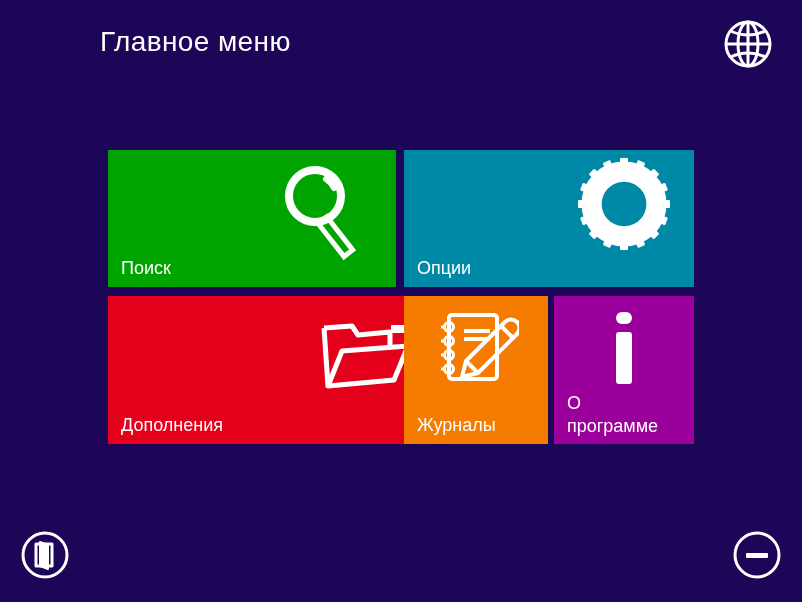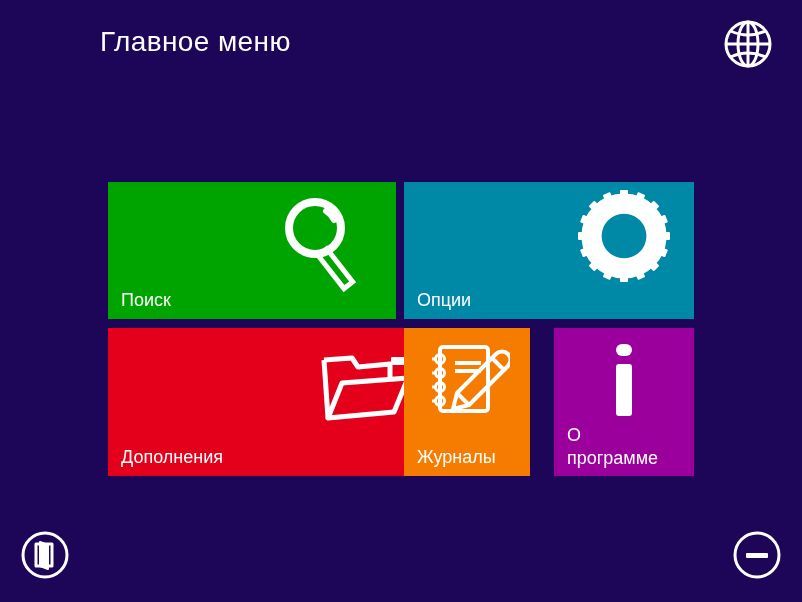--- a/index.html
+++ b/index.html
@@ -40,21 +40,21 @@
     top: 18px;
     width: 52px;
     height: 52px;
     cursor: pointer;
   }
 
   
   #tile-grid {
     position: absolute;
     left: 108px;
-    top: 182px;
+    top: 150px;
     width: 586px;
     height: 294px;
   }
 
   .tile {
     position: absolute;
     overflow: hidden;
     cursor: pointer;
   }
 
@@ -72,21 +72,21 @@
     line-height: 21px;
     font-weight: 400;
     color: #ffffff;
     white-space: pre-line;
   }
 
   
   #tile-search   { left: 0px;   top: 0px;   width: 288px; height: 137px; background: #00a400; }
   #tile-options  { left: 296px; top: 0px;   width: 290px; height: 137px; background: #0089a6; }
   #tile-addons   { left: 0px;   top: 146px; width: 340px; height: 148px; background: #e4001b; }
-  #tile-journals { left: 296px; top: 146px; width: 126px; height: 148px; background: #f57c00; }
+  #tile-journals { left: 296px; top: 146px; width: 144px; height: 148px; background: #f57c00; }
   #tile-about    { left: 446px; top: 146px; width: 140px; height: 148px; background: #9c009c; }
 
   #tile-search .tile-icon   { right: 18px; top: 8px;  width: 104px; height: 104px; }
   #tile-options .tile-icon  { right: 22px; top: 6px;  width: 96px;  height: 96px; }
   #tile-addons .tile-icon   { right: 20px; top: 14px; width: 110px; height: 90px; }
   #tile-journals .tile-icon { left: 50%; transform: translateX(-50%); top: 14px; width: 86px; height: 76px; }
   #tile-about .tile-icon    { left: 50%; transform: translateX(-50%); top: 14px; width: 40px; height: 76px; }
 
   #tile-about .tile-label { line-height: 23px; bottom: 6px; }
 

